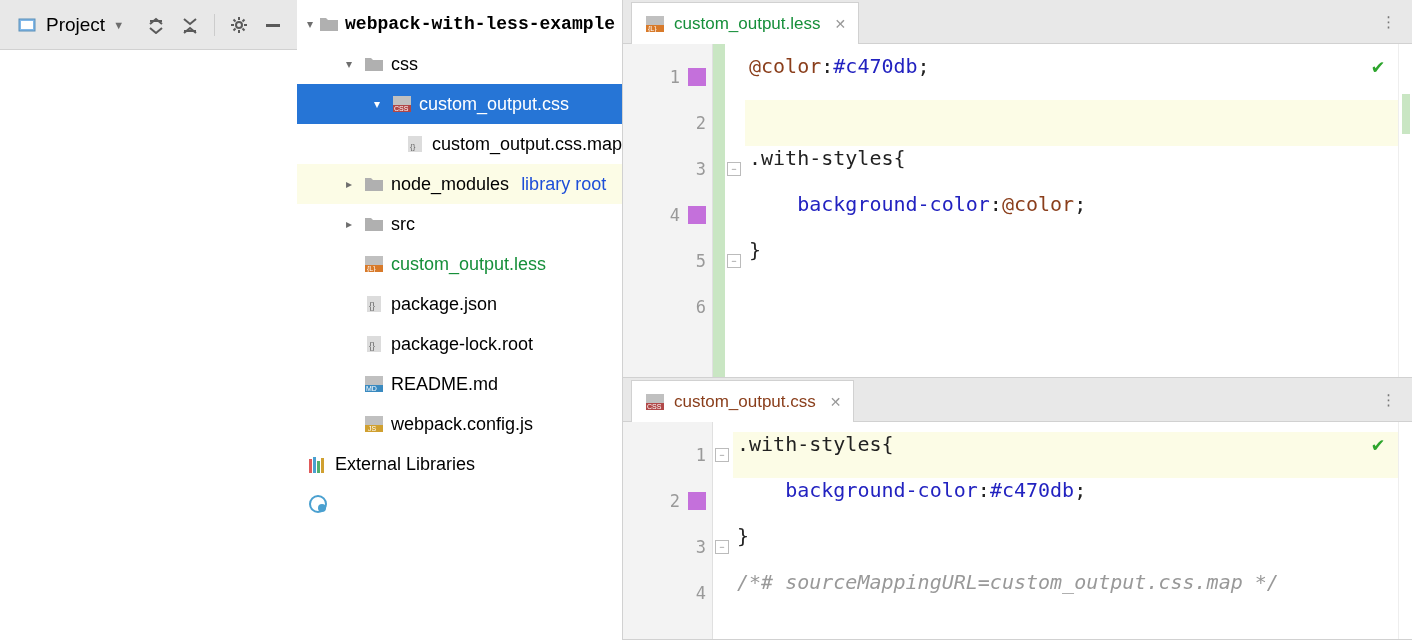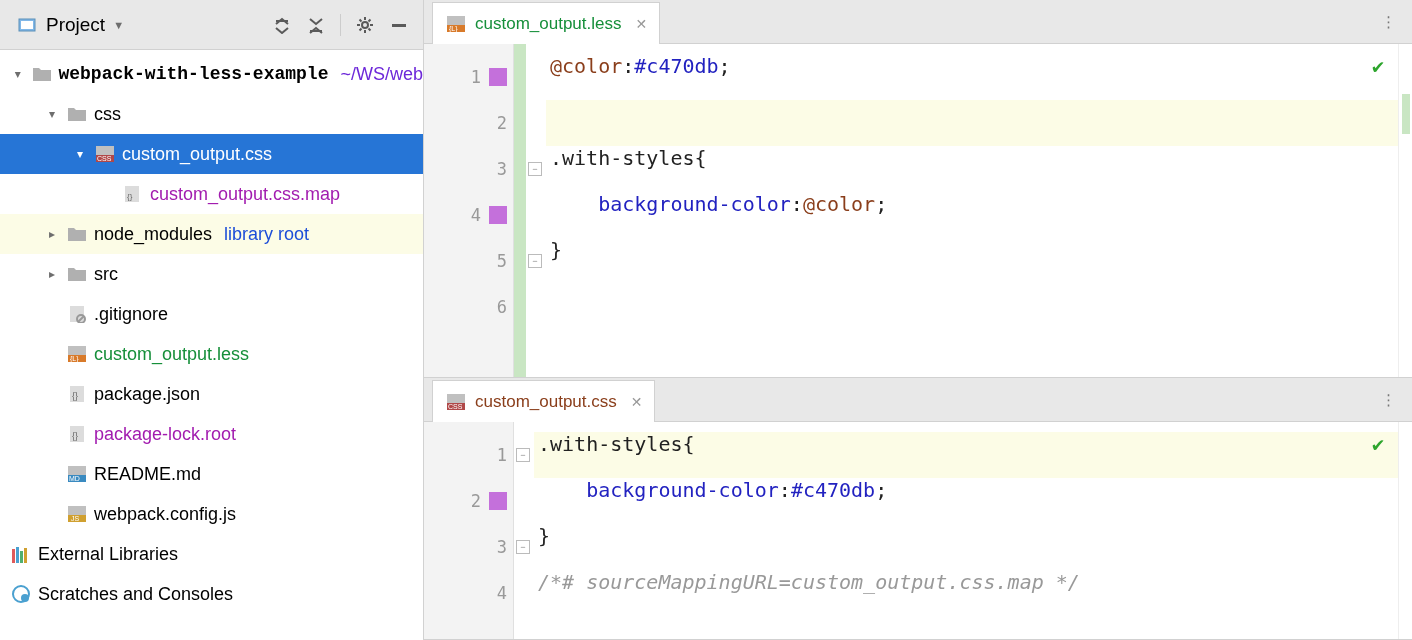--- a/index.html
+++ b/index.html
@@ -6,25 +6,25 @@
 body {
   font-family: -apple-system, BlinkMacSystemFont, "Segoe UI", Arial, sans-serif;
   font-size: 15px;
   width: 1412px;
   height: 640px;
   display: flex;
   overflow: hidden;
   background: #fff;
 }
 .sidebar {
-  width: 424px;
+  width: 623px;
   height: 100%;
   border-right: 1px solid #d1d1d1;
   display: flex;
-  flex-direction: column;
+  flex-direction: row;
   justify-content: space-between;
 }
 .sidebar-header {
   height: 50px;
   background: #e8e8e8;
   border-bottom: 1px solid #d1d1d1;
   display: flex;
   align-items: center;
   padding: 0 10px;
   gap: 6px;
@@ -50,21 +50,21 @@
   cursor: pointer;
 }
 .tree-row.selected { background: #2675d6; color: #fff; }
 .tree-row .chevron { width: 16px; display: inline-flex; justify-content: center; font-size: 12px; color: #6e6e6e; }
 .tree-row.selected .chevron { color: #fff; }
 .tree-row .indent { display: inline-block; }
 .tree-row .label { }
 .tree-row .suffix { color: #6d28d9; margin-left: 6px; }
 .tree-row.bold .label { font-weight: 600; font-family: Liberation Mono, monospace; }
 .tree-row.green .label { color: #168f3a; }
-.tree-row.brown .label { color: #a21caf; }
+.tree-row.brown .label { color: #000000; }
 .tree-row.libroot { background: #fcfce6; }
 .tree-row.libroot .suffix { color: #1d4ed8; }
 .file-icon { width: 22px; height: 22px; display: inline-flex; align-items: center; justify-content: center; }
 .editors {
   flex: 1;
   display: flex;
   flex-direction: column;
 }
 .editor-pane {
   display: flex;
@@ -285,32 +285,20 @@
         <div class="tree-row">
           <span class="indent" style="width: 28px;"></span>
           <span class="chevron">▸</span>
           <span class="file-icon">
             <svg width="20" height="16">
               <path d="M1 2 L7 2 L9 4 L19 4 L19 15 L1 15 Z" fill="#b0b0b0"></path>
             </svg>
           </span>
           <span class="label">src</span>
         </div>
-        <div class="tree-row">
-          <span class="indent" style="width: 28px;"></span>
-          <span class="chevron"></span>
-          <span class="file-icon">
-            <svg width="20" height="18">
-              <rect x="3" y="1" width="14" height="16" fill="#dcdcdc"></rect>
-              <circle cx="14" cy="14" r="4" fill="none" stroke="#999" stroke-width="2"></circle>
-              <line x1="11" y1="17" x2="17" y2="11" stroke="#999" stroke-width="2"></line>
-            </svg>
-          </span>
-          <span class="label">.gitignore</span>
-        </div>
         <div class="tree-row green">
           <span class="indent" style="width: 28px;"></span>
           <span class="chevron"></span>
           <span class="file-icon">
             <svg width="20" height="18">
               <rect x="1" y="1" width="18" height="12" fill="#c0c0c0"></rect>
               <rect x="1" y="10" width="18" height="7" fill="#d87a2a"></rect>
               <text x="3" y="16" font-size="7" fill="#fff" font-family="Arial">{L}</text>
             </svg>
           </span>
@@ -374,21 +362,20 @@
         </span>
       <span class="label">External Libraries</span>
     </div>
     <div class="tree-row">
       <span class="file-icon">
           <svg width="20" height="20">
             <circle cx="10" cy="10" r="8" fill="none" stroke="#4aa0d0" stroke-width="2"></circle>
             <circle cx="14" cy="14" r="4" fill="#4aa0d0"></circle>
           </svg>
         </span>
-      <span class="label">Scratches and Consoles</span>
     </div>
   </div>
 </div>
 
 <div class="editors">
 
   <div class="editor-pane top">
     <div class="tab-bar">
       <div class="tab green">
         <span class="file-icon">

